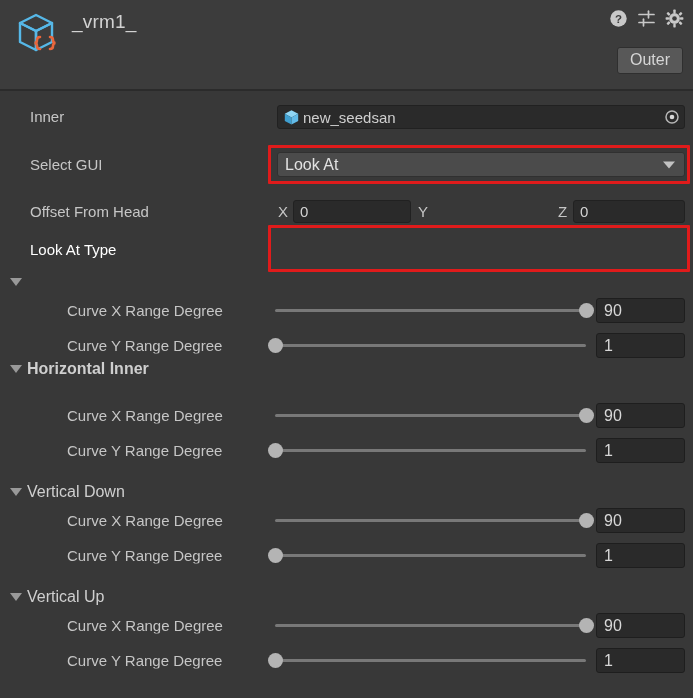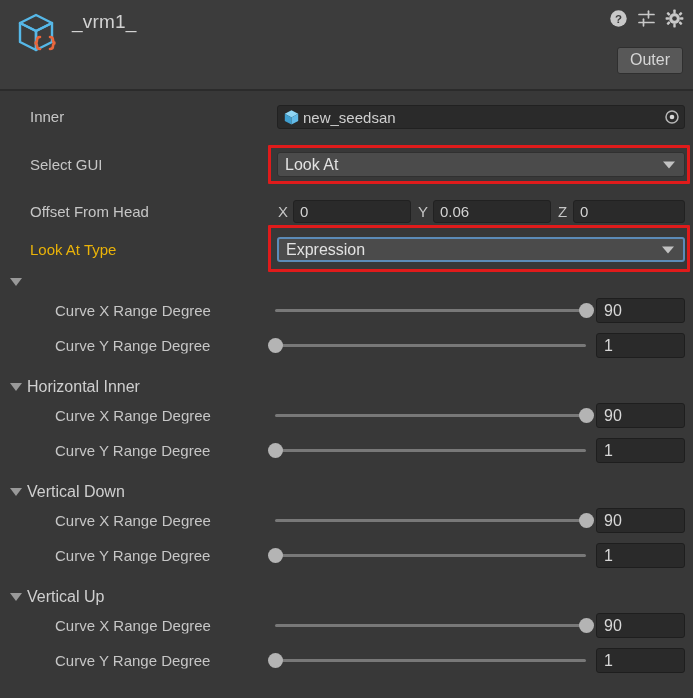--- a/index.html
+++ b/index.html
@@ -36,22 +36,22 @@
     position: absolute; left: 0; right: 0; top: 89px;
     height: 2px; background: #2b2b2b;
   }
 
   
   .row { position: absolute; left: 0; right: 0; height: 30px; }
   .lbl {
     position: absolute; top: 50%; transform: translateY(-50%);
     font-size: 15px; color: #c6c6c6; white-space: nowrap;
   }
-  .lbl.blue { color: #eab308; }
-  .lbl.truncate { overflow: hidden; max-width: 236px; }
+  .lbl.blue { color: #ffffff; }
+  .lbl.truncate { overflow: hidden; max-width: 236px; margin-left: 12px; }
 
   
   .objfield {
     position: absolute; left: 277px; right: 8px; top: 4px; height: 24px;
     background: #2a2a2a; border: 1px solid #212121; border-radius: 3px;
     display: flex; align-items: center;
   }
   .cube-sm { width: 17px; height: 17px; margin-left: 5px; flex: 0 0 auto; }
   .objfield-txt { margin-left: 3px; font-size: 15px; color: #cfcfcf; }
   .picker {
@@ -212,32 +212,27 @@
 </div>
 <div class="redbox" style="left:268px; top:145px; width:422px; height:39px;"></div>
 
 <div class="row" style="top:196px;padding-left:37px;">
   <span class="lbl" style="left:30px;">Offset From Head</span>
 
   <span class="axis" style="left:278px;">X</span>
   <div class="numbox" style="left:293px; width:118px;">0</div>
 
   <span class="axis" style="left:418px;">Y</span>
-  <div class="numbox" style="left:433px; width:118px;">0.06</div>
 
   <span class="axis" style="left:558px;">Z</span>
   <div class="numbox" style="left:573px; width:112px;">0</div>
 </div>
 
 <div class="row" style="top:234px;">
   <span class="lbl blue" style="left:30px;">Look At Type</span>
-  <div class="dropdown focus">
-    <span class="dropdown-txt">Expression</span>
-    <span class="caret"></span>
-  </div>
 </div>
 <div class="redbox" style="left:268px; top:225px; width:422px; height:47px;"></div>
 
 <div id="sections-root">
     <div class="foldout" style="top: 268px;">
       <span class="tri"></span>
     </div>
     <div class="row" style="top: 295px;">
       <span class="lbl truncate" style="left: 55px;">Curve X Range Degree</span>
       <div class="slider" style="left: 275px; width: 311px;">
@@ -247,21 +242,21 @@
       <div class="valbox" style="left: 596px; width: 89px;">90</div>
     </div>
     <div class="row" style="top: 330px;">
       <span class="lbl truncate" style="left: 55px;">Curve Y Range Degree</span>
       <div class="slider" style="left: 275px; width: 311px;">
         <div class="track"></div>
         <div class="knob" style="left: 0%;"></div>
       </div>
       <div class="valbox" style="left: 596px; width: 89px;">1</div>
     </div>
-    <div class="foldout" style="top: 373px;">
+    <div class="foldout" style="top: 355px; font-weight: bold;">
       <span class="tri"></span>
       <span class="foldout-lbl">Horizontal Inner</span>
     </div>
     <div class="row" style="top: 400px;">
       <span class="lbl truncate" style="left: 55px;">Curve X Range Degree</span>
       <div class="slider" style="left: 275px; width: 311px;">
         <div class="track"></div>
         <div class="knob" style="left: 100%;"></div>
       </div>
       <div class="valbox" style="left: 596px; width: 89px;">90</div>

